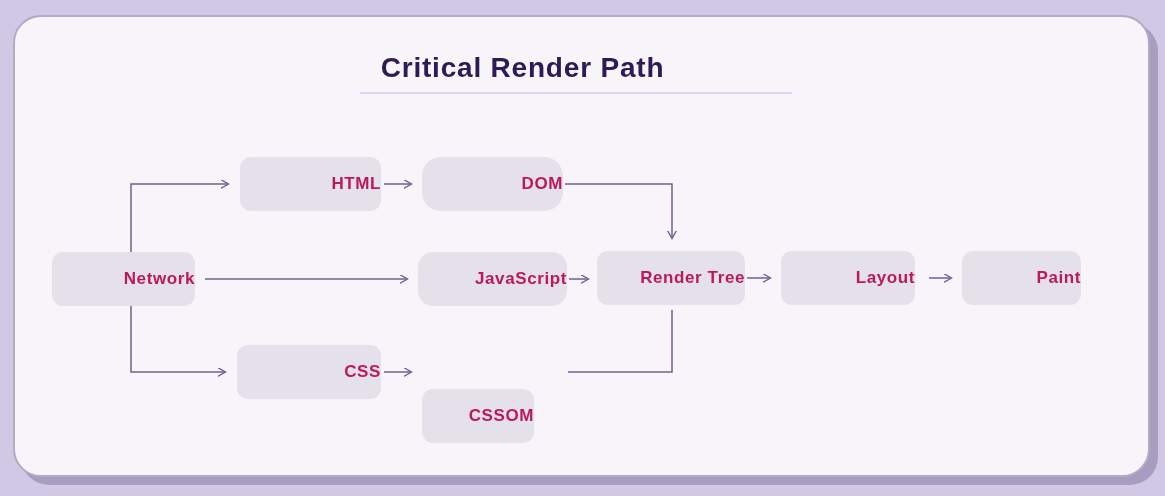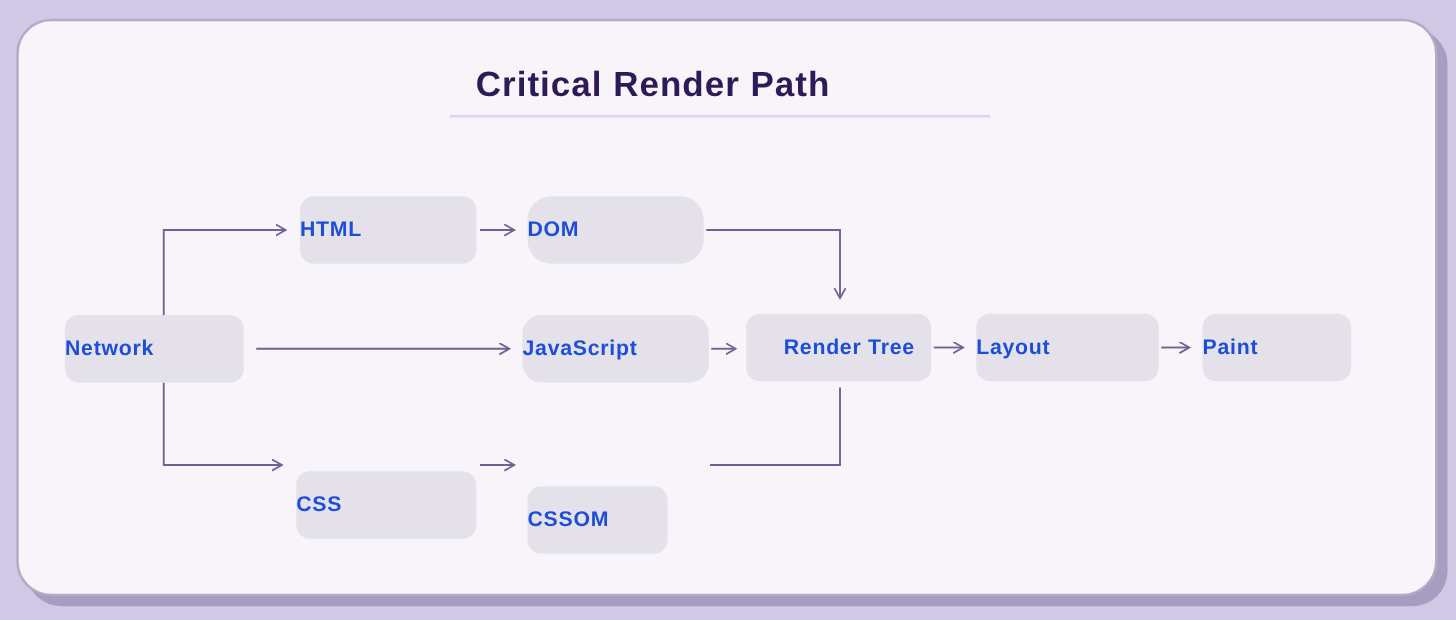--- a/index.html
+++ b/index.html
@@ -52,35 +52,35 @@
     z-index: 1;
   }
   .node {
     position: absolute;
     box-sizing: border-box;
     height: 54px;
     background: #e4e1ea;
     border-radius: 11px;
     display: flex;
     align-items: center;
-    justify-content: flex-start;
+    justify-content: flex-end;
     font-size: 17px;
     font-weight: bold;
     letter-spacing: 0.6px;
-    color: #1d4ed8;
+    color: #be185d;
     z-index: 2;
   }
   .node-network    { left: 52px;  top: 252px; width: 143px; border-radius: 11px; }
   .node-html       { left: 240px; top: 157px; width: 141px; }
   .node-dom        { left: 422px; top: 157px; width: 141px; border-radius: 19px; }
   .node-javascript { left: 418px; top: 252px; width: 149px; border-radius: 15px; }
   .node-rendertree { left: 597px; top: 251px; width: 148px; padding-left: 30px; }
-  .node-layout     { left: 781px; top: 251px; width: 146px; }
+  .node-layout     { left: 781px; top: 251px; width: 134px; }
   .node-paint      { left: 962px; top: 251px; width: 119px; }
-  .node-css        { left: 237px; top: 345px; width: 144px; margin-top: 32px; }
+  .node-css        { left: 237px; top: 345px; width: 144px; }
   .node-cssom      { left: 422px; top: 345px; width: 112px; margin-top: 44px; }
 </style>
 </head>
 <body>
 
 <div class="card"></div>
 
 <div class="title">Critical Render Path</div>
 <div class="title-underline"></div>
 

